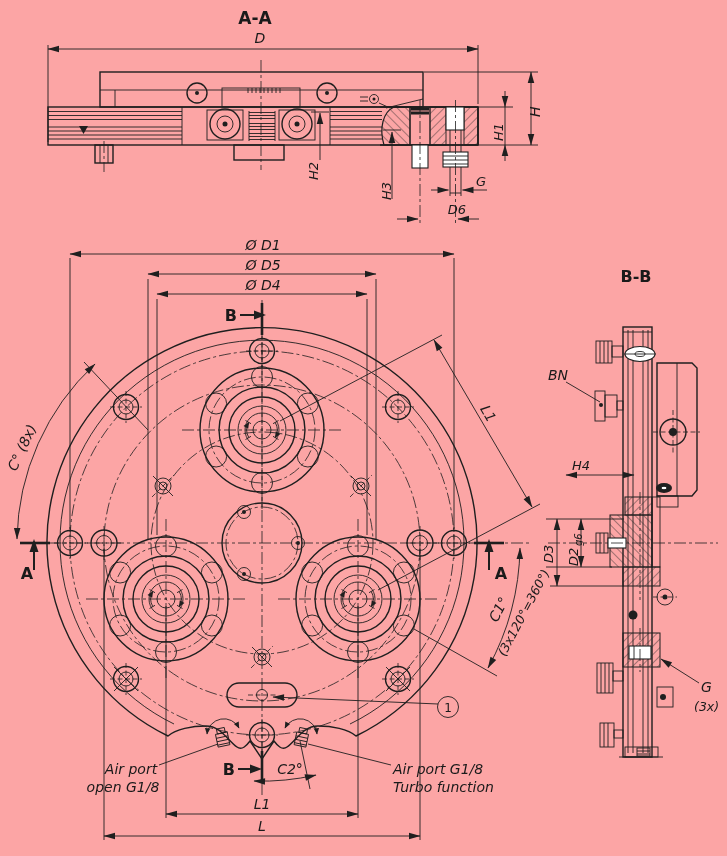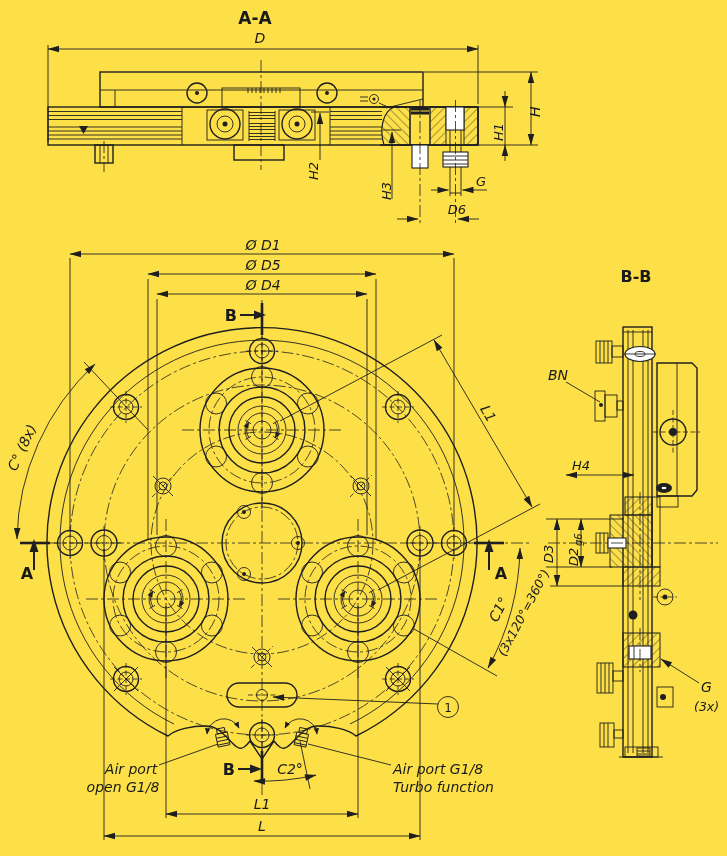--- a/index.html
+++ b/index.html
@@ -1,16 +1,16 @@
 <!DOCTYPE html>
 <html><head>
 <meta charset="utf-8">
 <style>
   html,body{margin:0;padding:0;background:#fff;}
-  #stage{position:relative;width:727px;height:856px;background:#fde047;overflow:hidden;}
+  #stage{position:relative;width:727px;height:856px;background:#fca5a5;overflow:hidden;}
   svg{display:block;}
   .o  {fill:none;stroke:#1f1f1f;stroke-width:1.4;}
   .t  {fill:none;stroke:#1f1f1f;stroke-width:0.9;}
   .d  {fill:none;stroke:#1f1f1f;stroke-width:0.9;}
   .th {fill:none;stroke:#1f1f1f;stroke-width:2.6;}
   .cl {fill:none;stroke:#1f1f1f;stroke-width:0.8;stroke-dasharray:12 3 3 3;}
   .ct {fill:none;stroke:#1f1f1f;stroke-width:0.8;stroke-dasharray:5 2.5;}
   .wf {fill:#ffffff;stroke:#1f1f1f;stroke-width:1.1;}
   .bk {fill:#1f1f1f;stroke:none;}
   text{fill:#1a1a1a;}

